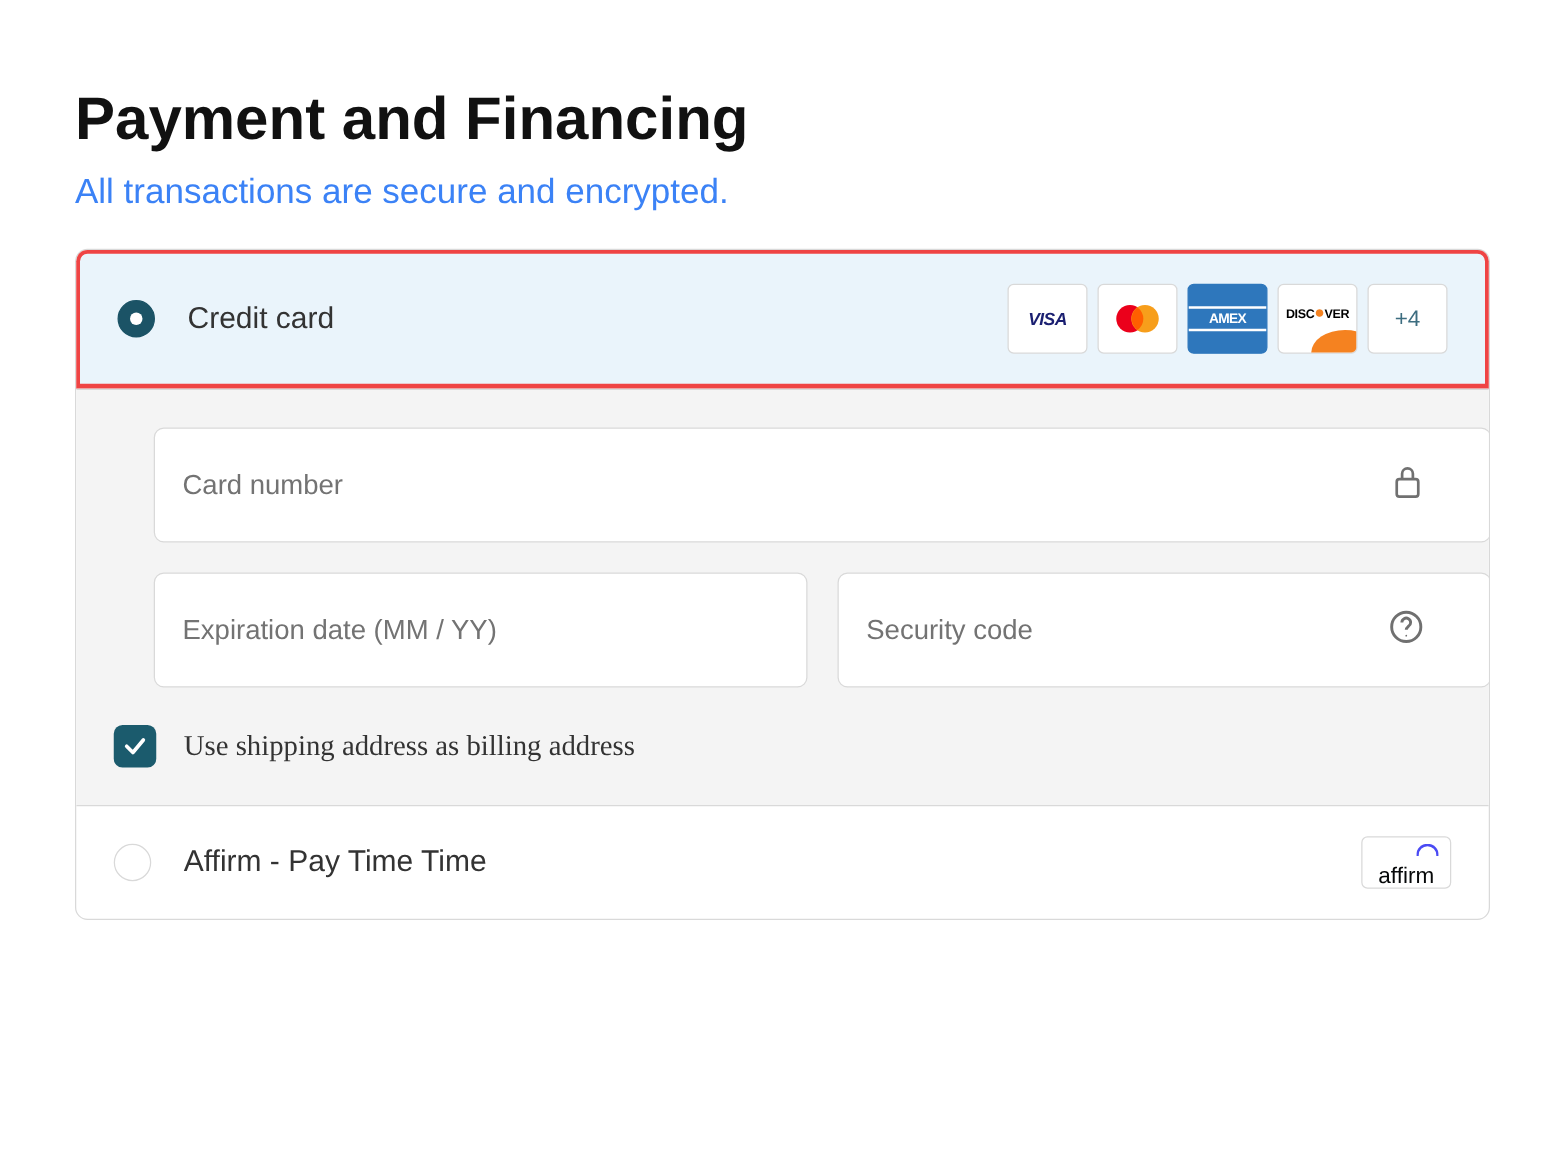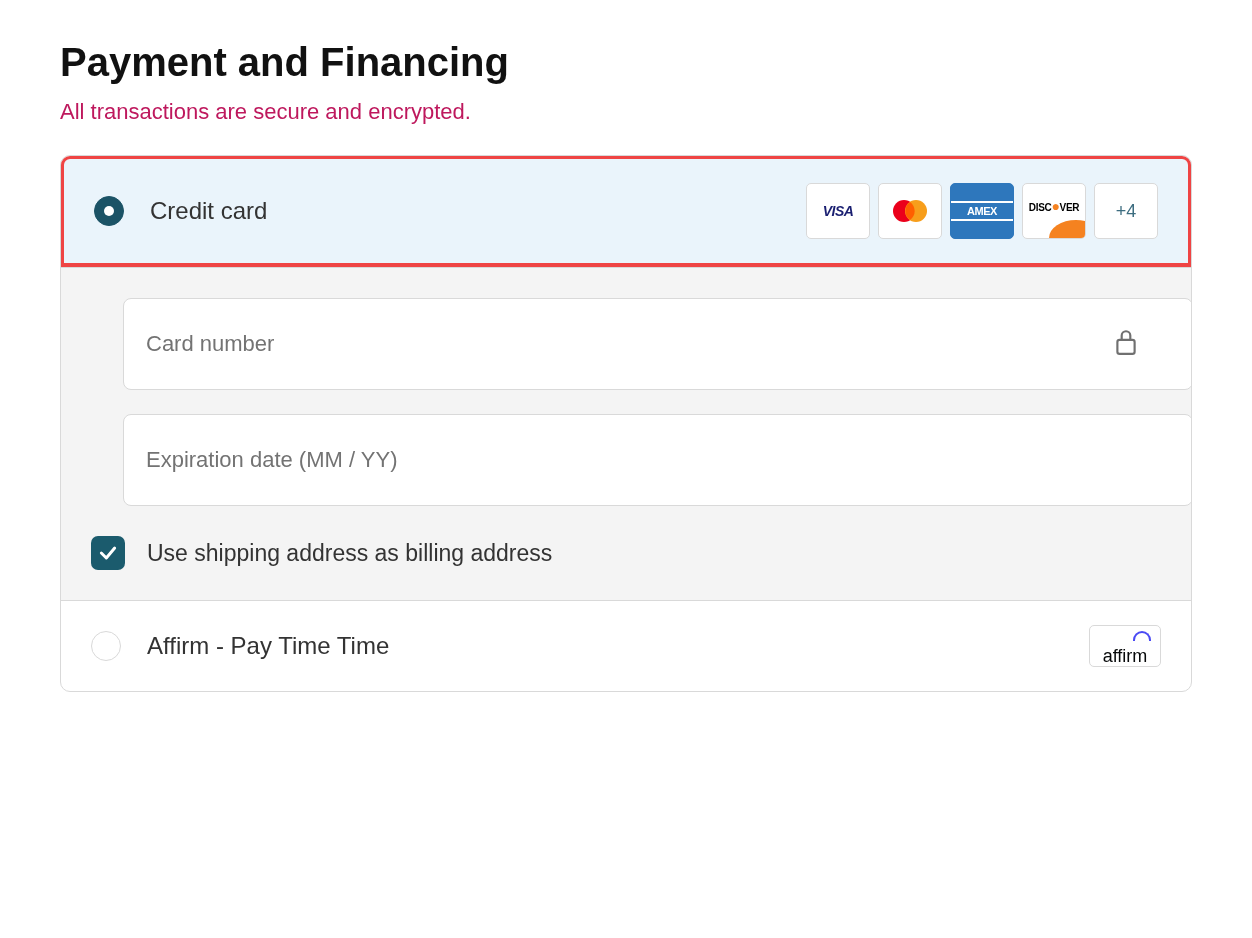--- a/index.html
+++ b/index.html
@@ -3,28 +3,29 @@
   <meta charset="utf-8">
   <style>
     * { box-sizing: border-box; margin: 0; padding: 0; }
     body {
       font-family: -apple-system, BlinkMacSystemFont, "Segoe UI", Helvetica, Arial, sans-serif;
       background: #fff;
       color: #333;
       padding: 40px 60px;
     }
     h2.title {
-      font-size: 40px;
+      font-size: 48px;
       font-weight: 700;
       color: #111;
       margin-bottom: 14px;
+      margin-top: 28px;
     }
     p.subtitle {
-      font-size: 22px;
-      color: #be185d;
+      font-size: 28px;
+      color: #3b82f6;
       margin-bottom: 30px;
     }
     .panel {
       border: 1px solid #d9d9d9;
       border-radius: 10px;
       overflow: hidden;
     }
     .option-header {
       display: flex;
       align-items: center;
@@ -171,21 +172,21 @@
       height: 34px;
       border-radius: 7px;
       background: #1b5b6d;
       display: flex;
       align-items: center;
       justify-content: center;
       margin-right: 22px;
       flex-shrink: 0;
     }
     .checkbox svg { stroke: #fff; }
-    .checkbox-label { font-size: 23px; color: #333; }
+    .checkbox-label { font-size: 23px; color: #333; font-family: Liberation Serif, serif; }
     .divider { border-top: 1px solid #d9d9d9; }
   </style>
 </head>
 <body>
 
 <h2 class="title">Payment and Financing</h2>
 <p class="subtitle">All transactions are secure and encrypted.</p>
 
 <div class="panel">
 
@@ -223,20 +224,30 @@
           <rect x="4" y="11" width="16" height="13" rx="2"></rect>
           <path d="M8 11 V7 a4 4 0 0 1 8 0 v4"></path>
         </svg>
       </span>
     </div>
 
     <div class="row">
       <div class="field">
         <input type="text" placeholder="Expiration date (MM / YY)" style="">
       </div>
+      <div class="field">
+        <input type="text" placeholder="Security code" style="">
+        <span class="suffix-icon">
+          <svg width="28" height="28" viewBox="0 0 24 24" fill="none" stroke="currentColor" stroke-width="2">
+            <circle cx="12" cy="12" r="10"></circle>
+            <path d="M9 9a3 3 0 1 1 4.5 2.6C12.5 12.5 12 13 12 14"></path>
+            <circle cx="12" cy="18" r="0.6" fill="currentColor" stroke="none"></circle>
+          </svg>
+        </span>
+      </div>
     </div>
 
 
     <div class="checkbox-row">
       <span class="checkbox">
         <svg width="20" height="20" viewBox="0 0 24 24" fill="none" stroke-width="3.5" stroke-linecap="round" stroke-linejoin="round">
           <polyline points="4 12 10 18 20 6"></polyline>
         </svg>
       </span>
       <span class="checkbox-label">Use shipping address as billing address</span>

